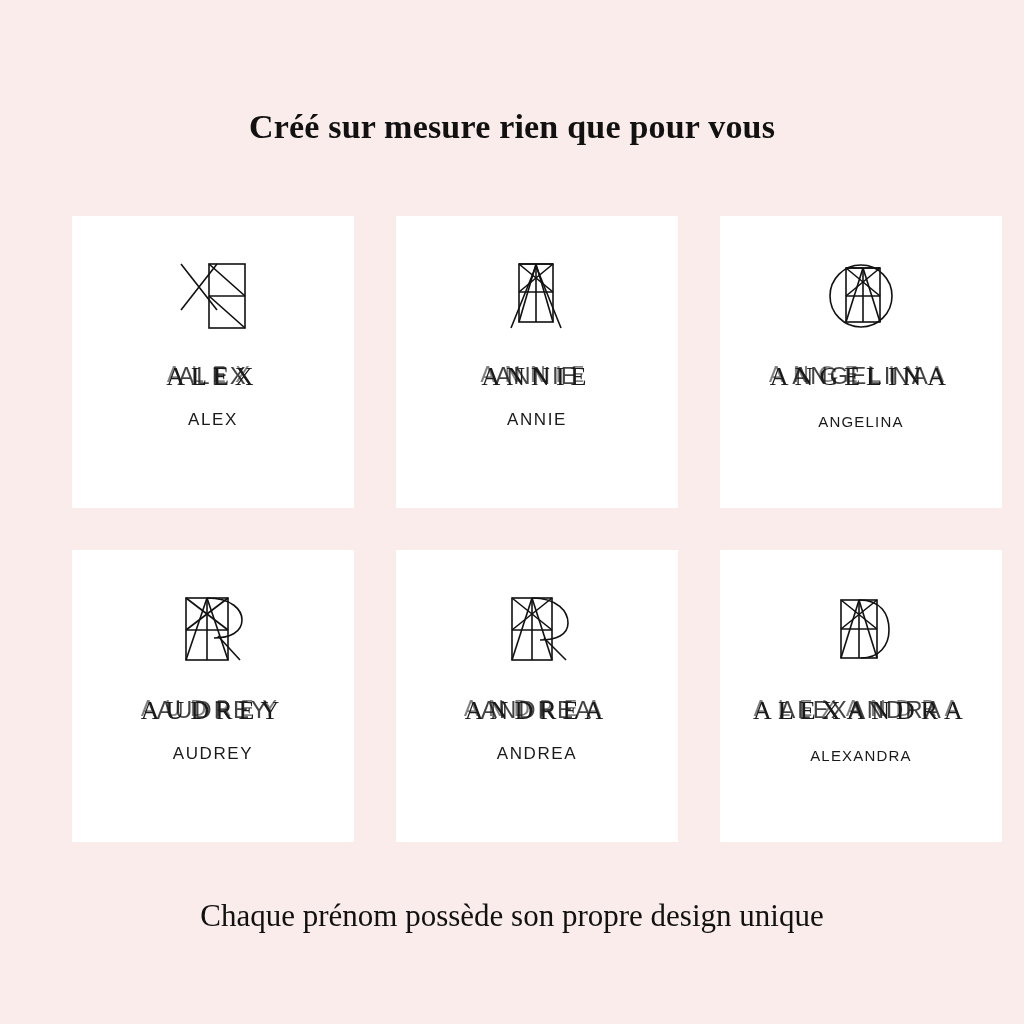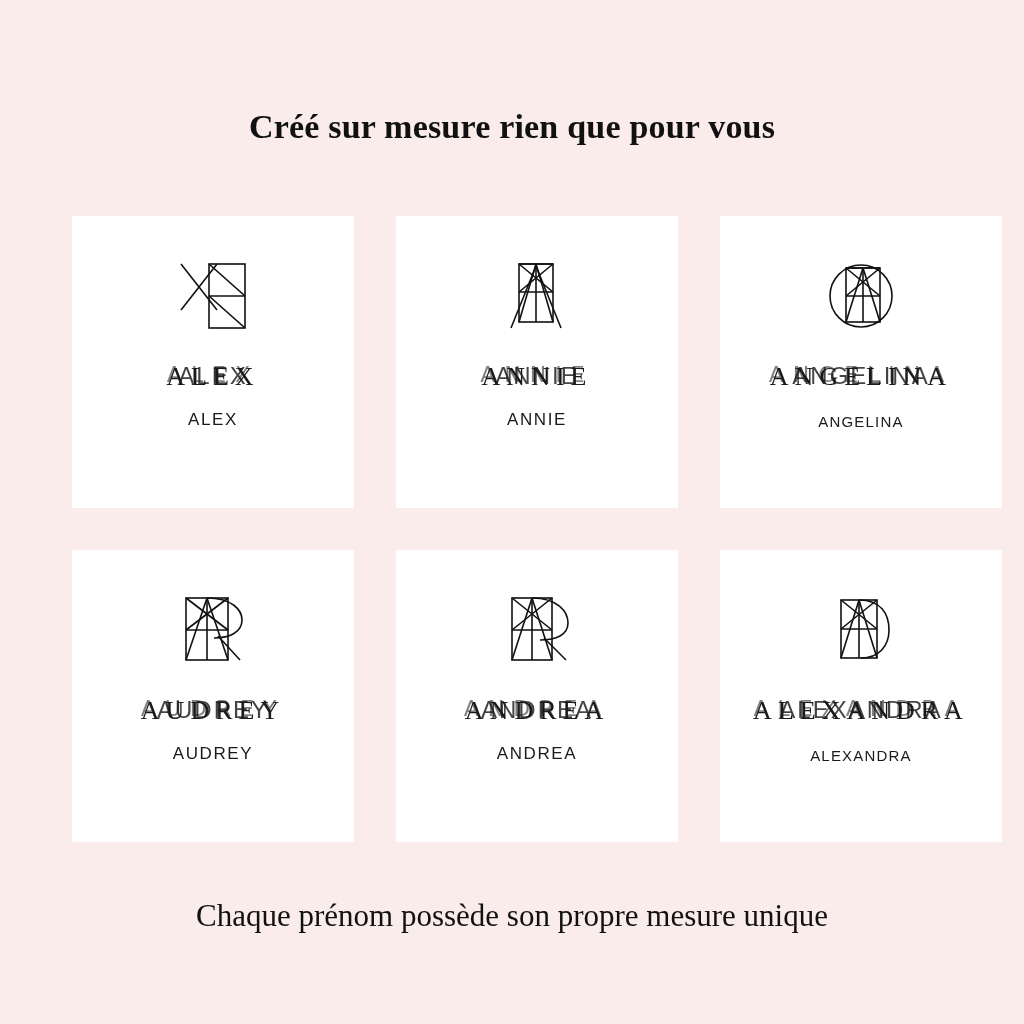--- a/index.html
+++ b/index.html
@@ -256,15 +256,15 @@
       <div class="stacked-name">
         <span class="layer l1">ALEXANDRA</span>
         <span class="layer l2">ALEXANDRA</span>
         <span class="layer l3">ALEXANDRA</span>
       </div>
       <div class="plain-name">ALEXANDRA</div>
     </div>
 
   </div>
 
-  <div class="footline">Chaque prénom possède son propre mesure unique</div>
+  <div class="footline">Chaque prénom possède son propre design unique</div>
 
 </div>
 
 </body></html>

